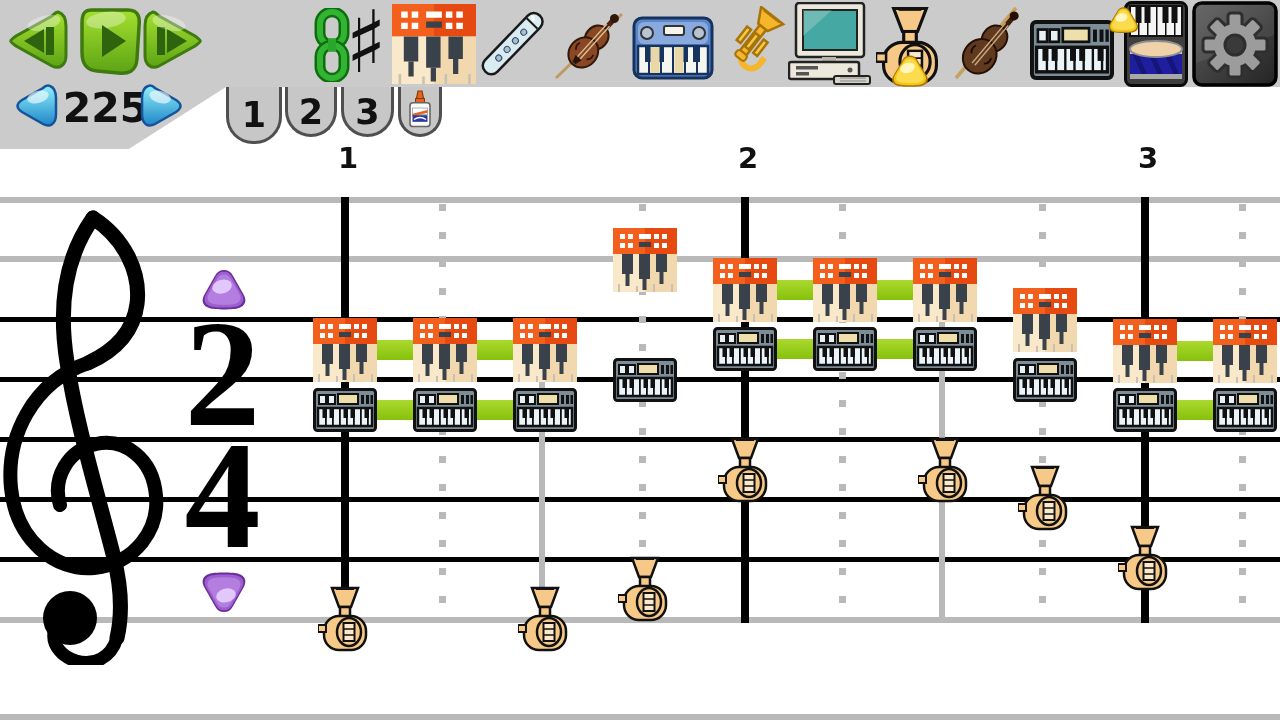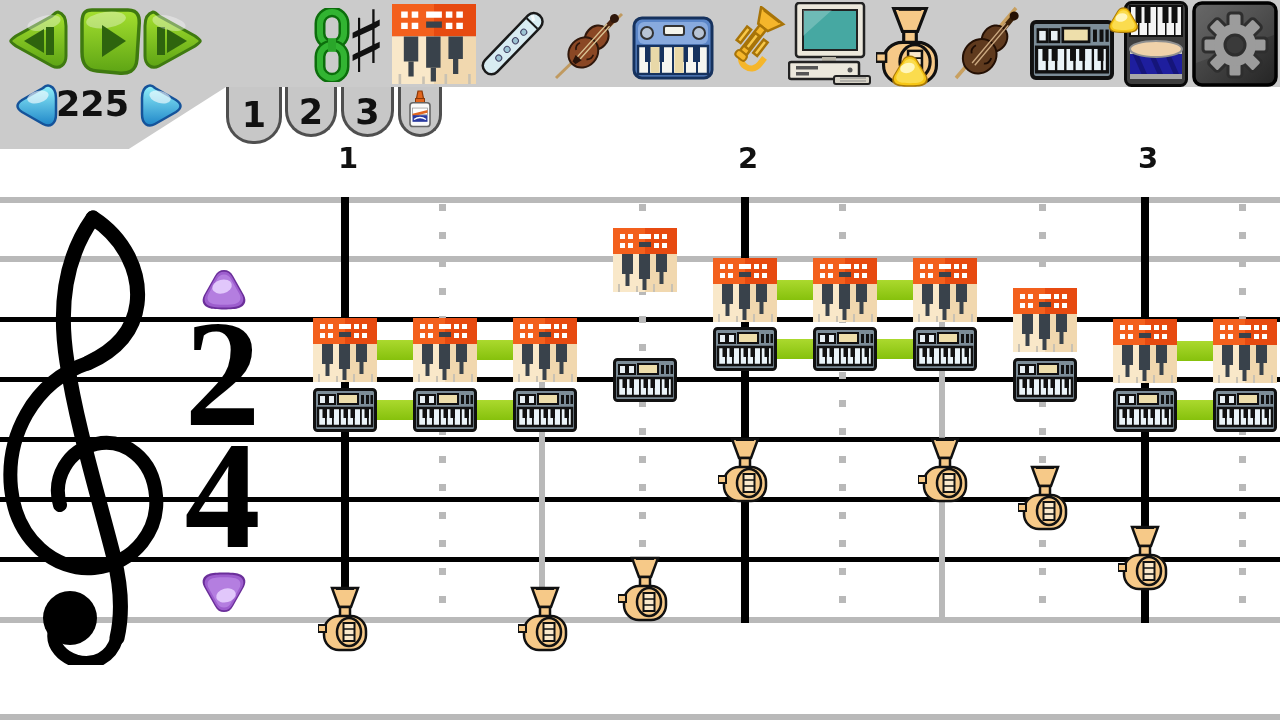--- a/index.html
+++ b/index.html
@@ -21,22 +21,22 @@
            font-size:152px;line-height:1;color:#000;}
   
   .note{position:absolute;}
   .link{position:absolute;height:20px;border-radius:9px;
         background:linear-gradient(#abd92e,#86c10c);}
   
   #toolbar{position:absolute;left:0;top:0;width:1280px;height:87px;background:#cbcbcb;}
   #left-panel-ext{position:absolute;left:0;top:87px;width:226px;height:62px;background:#cbcbcb;
                   clip-path:polygon(0 0,100% 0,57% 100%,0 100%);}
   .tool{position:absolute;}
-  #tempo-value{position:absolute;left:56px;top:84px;width:99px;text-align:left;
-               font-size:35px;font-weight:bold;color:#111;}
+  #tempo-value{position:absolute;left:56px;top:84px;width:99px;text-align:center;
+               font-size:41px;font-weight:bold;color:#111;}
   
   .tab{position:absolute;top:87px;background:#c7c7c7;border:3px solid #4f4f4f;border-top:none;
        border-radius:0 0 27px 27px;box-sizing:border-box;display:flex;
        align-items:center;justify-content:center;}
   .tab .tab-label{font-size:35px;font-weight:bold;color:#111;padding-top:2px;}
 </style>
 </head>
 <body>
 
 <div id="app">

